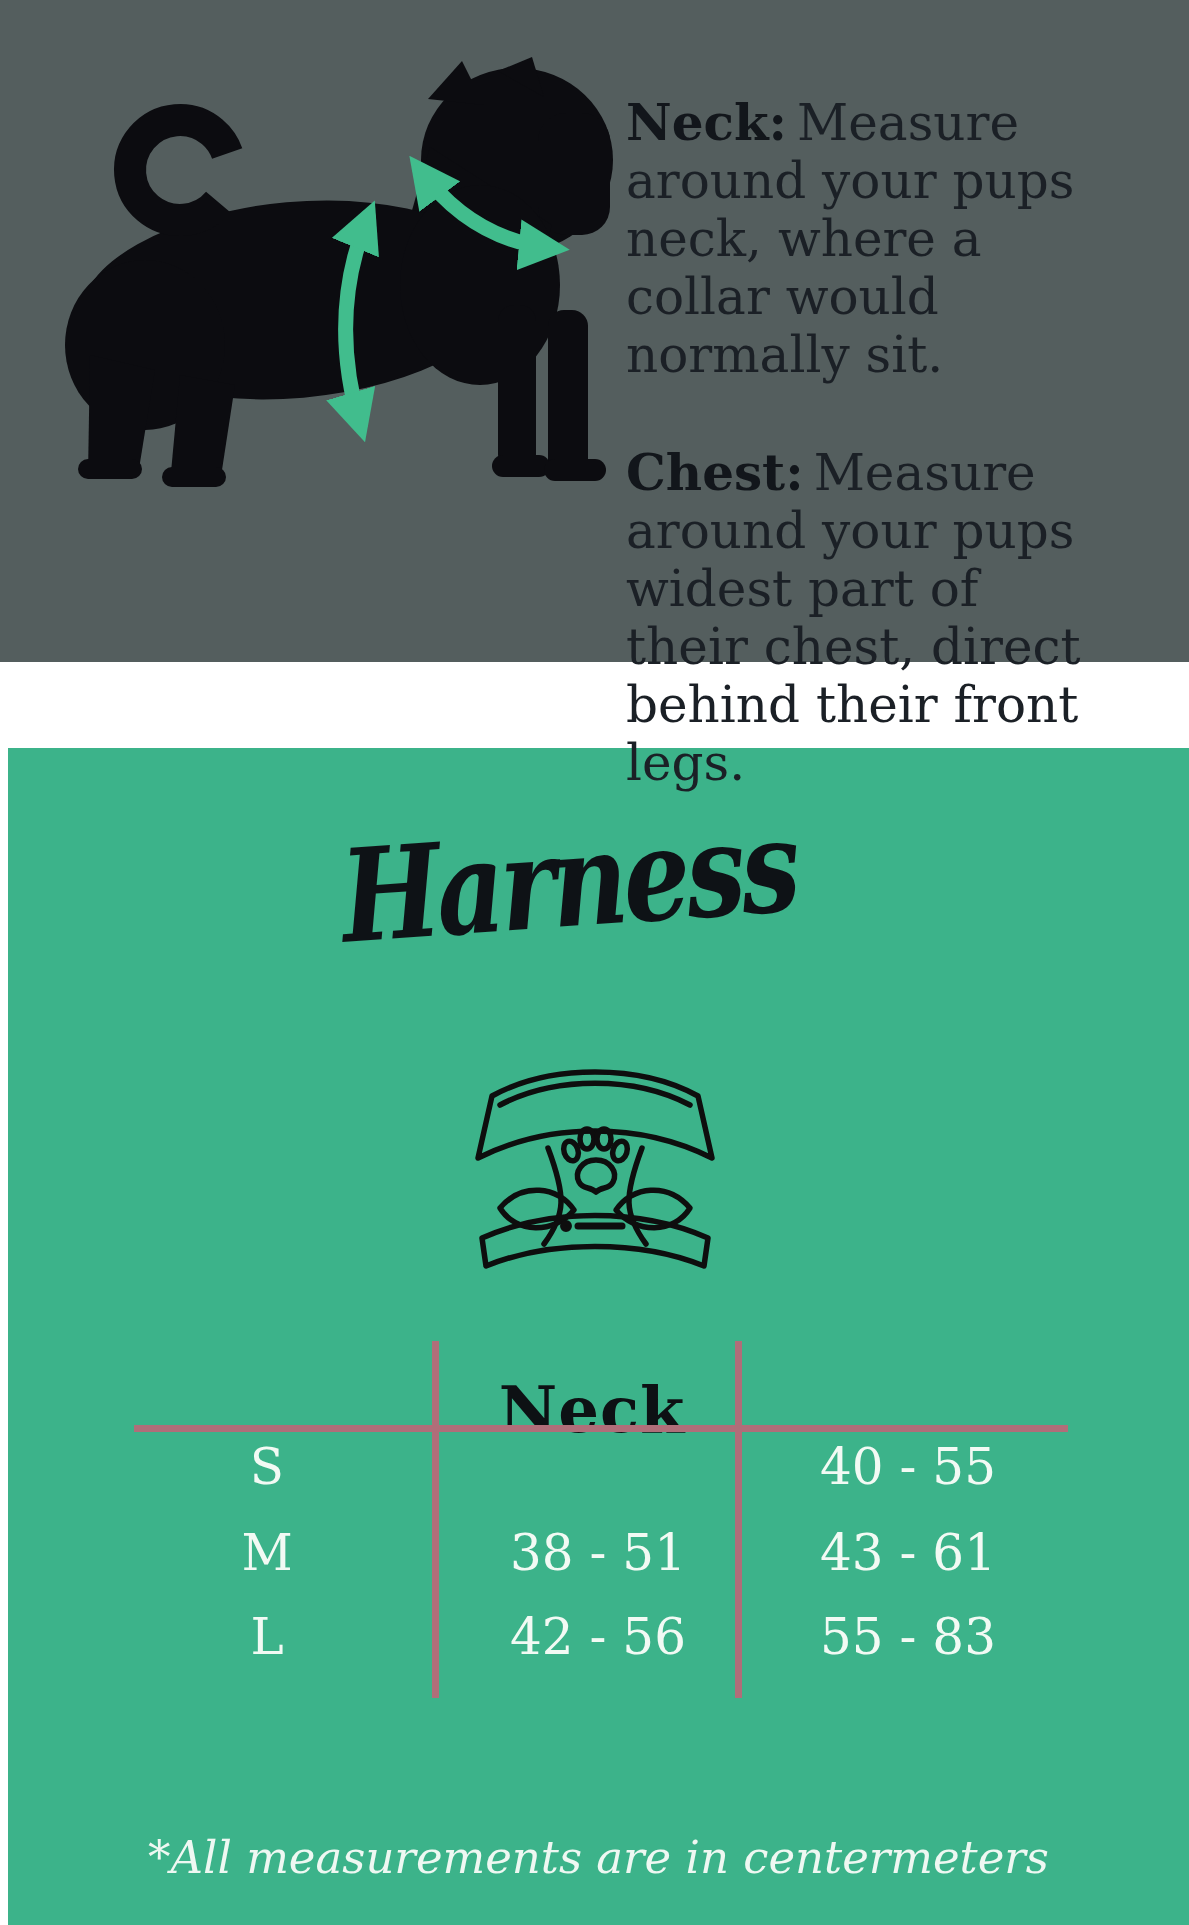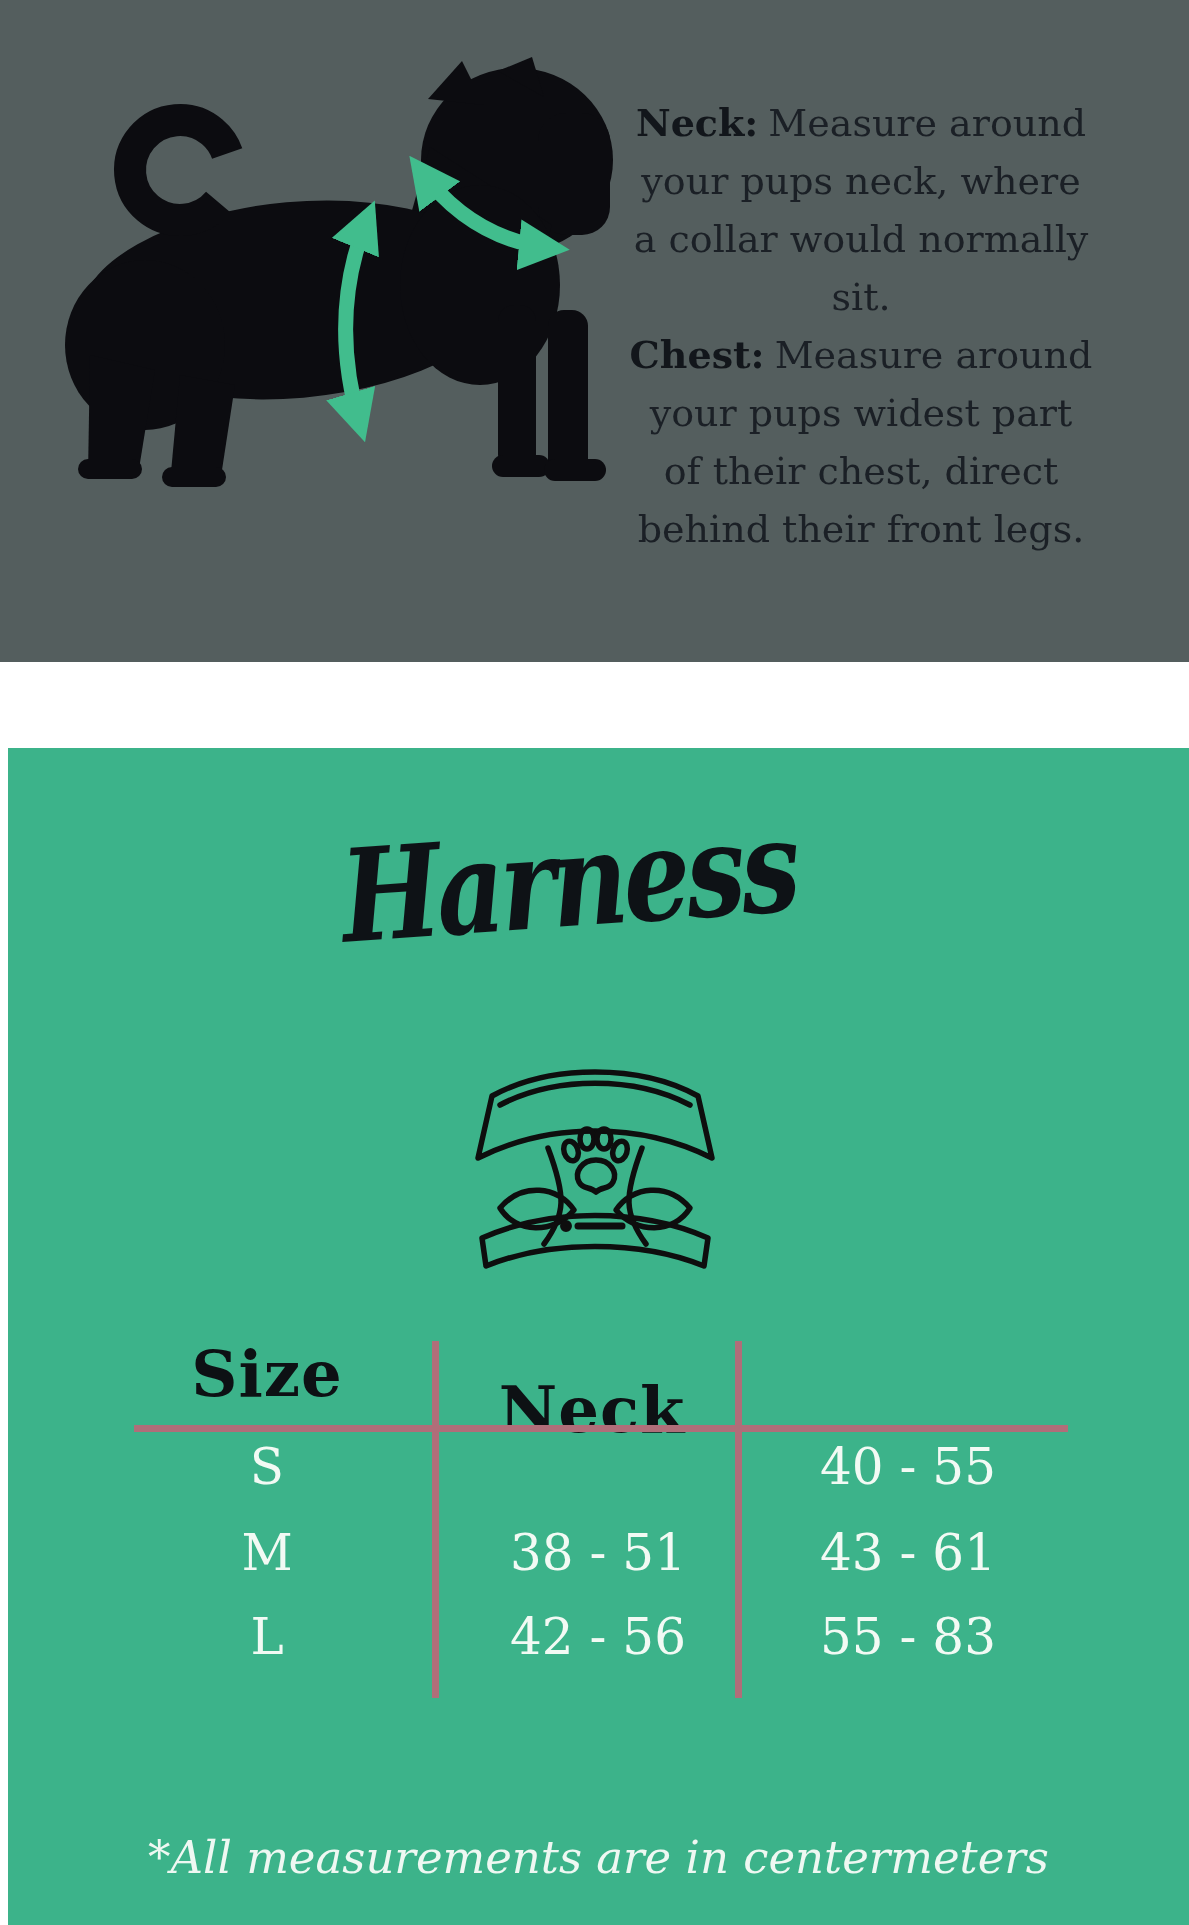--- a/index.html
+++ b/index.html
@@ -9,24 +9,24 @@
   }
 
   
   .measure-panel {
     position:absolute; top:0; left:0; width:1189px; height:662px;
     background:#545e5e;
   }
   .dog-illustration { position:absolute; left:30px; top:55px; width:600px; height:460px; }
   .instructions {
     position:absolute; left:626px; top:94px; width:470px;
-    color:#1b2026; font-size:38px; line-height:58px; z-index:2;text-align:center;
+    color:#1b2026; font-size:50px; line-height:58px; z-index:2;
   }
   .instruction { margin:0; }
-  .instruction + .instruction { }
+  .instruction + .instruction { margin-top:60px; }
   .instruction strong { font-weight:700; margin-right:10px; color:#12161b; }
 
   
   .size-panel {
     position:absolute; top:748px; left:8px; width:1181px; height:1177px;
     background:#3cb38a;
   }
   .harness-title {
     position:absolute; top:58px; left:-30px; width:100%; text-align:center;
     font-size:128px; font-style:italic; font-weight:700; color:#0e1216;
@@ -143,21 +143,20 @@
           <ellipse cx="101" cy="103" rx="7" ry="10" transform="rotate(-18 101 103)"></ellipse>
           <ellipse cx="117" cy="91" rx="7" ry="10"></ellipse>
           <ellipse cx="134" cy="91" rx="7" ry="10"></ellipse>
           <ellipse cx="150" cy="103" rx="7" ry="10" transform="rotate(18 150 103)"></ellipse>
           <path d="M126,112 C140,112 148,124 143,134 C139,142 132,138 126,144 C120,138 113,142 109,134 C104,124 112,112 126,112 Z"></path>
         </g>
       </g>
     </svg>
 
     <div class="size-table">
-      <div class="col-header h-size">Size</div>
       <div class="col-header h-neck">Neck</div>
 
       <div class="vline v1"></div>
       <div class="vline v2"></div>
       <div class="hline"></div>
 
       <div class="cell row-s c-size">S</div>
       <div class="cell row-s c-chest">40 - 55</div>
 
       <div class="cell row-m c-size">M</div>

